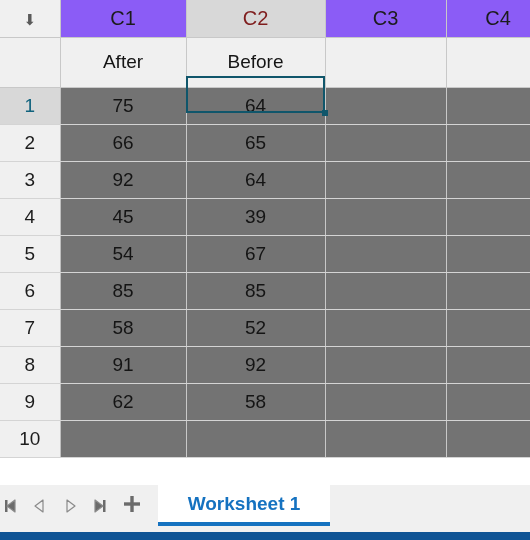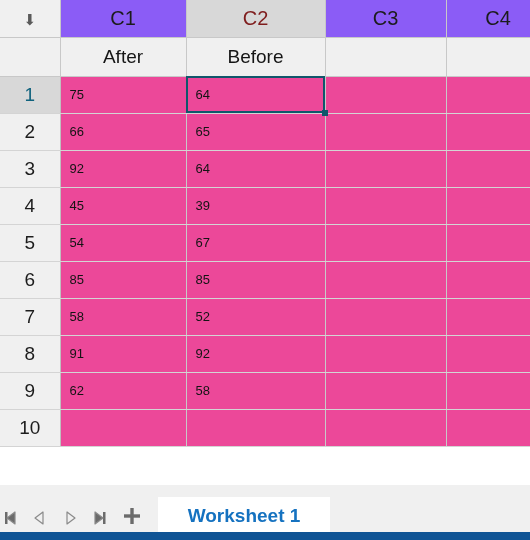--- a/index.html
+++ b/index.html
@@ -82,41 +82,41 @@
     font-size: 15px;
     color: #5a5a5a;
   }
 
   
   tr.name-row td {
     background: #f0f0f0;
     text-align: center;
     font-size: 19px;
     color: #151515;
-    height: 39px;
+    height: 50px;
     border-bottom: 1px solid #c8c8c8;
   }
   tr.name-row td.rowhdr-cell { background: #f0f0f0; }
 
   
   tr.data-row td.rowhdr-cell {
     background: #f0f0f0;
     text-align: center;
     color: #1c1c1c;
     font-size: 19px;
     border-right: 1px solid #c0c0c0;
   }
   tr.data-row td.rowhdr-cell.row-selected {
     background: #d8d8d8;
     color: #10627d;
   }
   tr.data-row td.cell {
-    background: #ec4899;
-    text-align: left;
-    font-size: 13px;
+    background: #737373;
+    text-align: center;
+    font-size: 19px;
     color: #141414;
   }
 
   
   .sel-box {
     position: absolute;
     border: 2px solid #10566b;
     box-sizing: border-box;
     pointer-events: none;
   }
@@ -135,21 +135,20 @@
     top: 485px;
     width: 530px;
     height: 47px;
     background: #f0f0f0;
     box-sizing: border-box;
   }
   .tabbar-inner {
     position: relative;
     display: flex;
     height: 41px;
-    margin-top: 12px;
   }
 
   .navbtn {
     width: 28px;
     height: 41px;
     display: flex;
     align-items: center;
     justify-content: center;
     cursor: default;
   }

